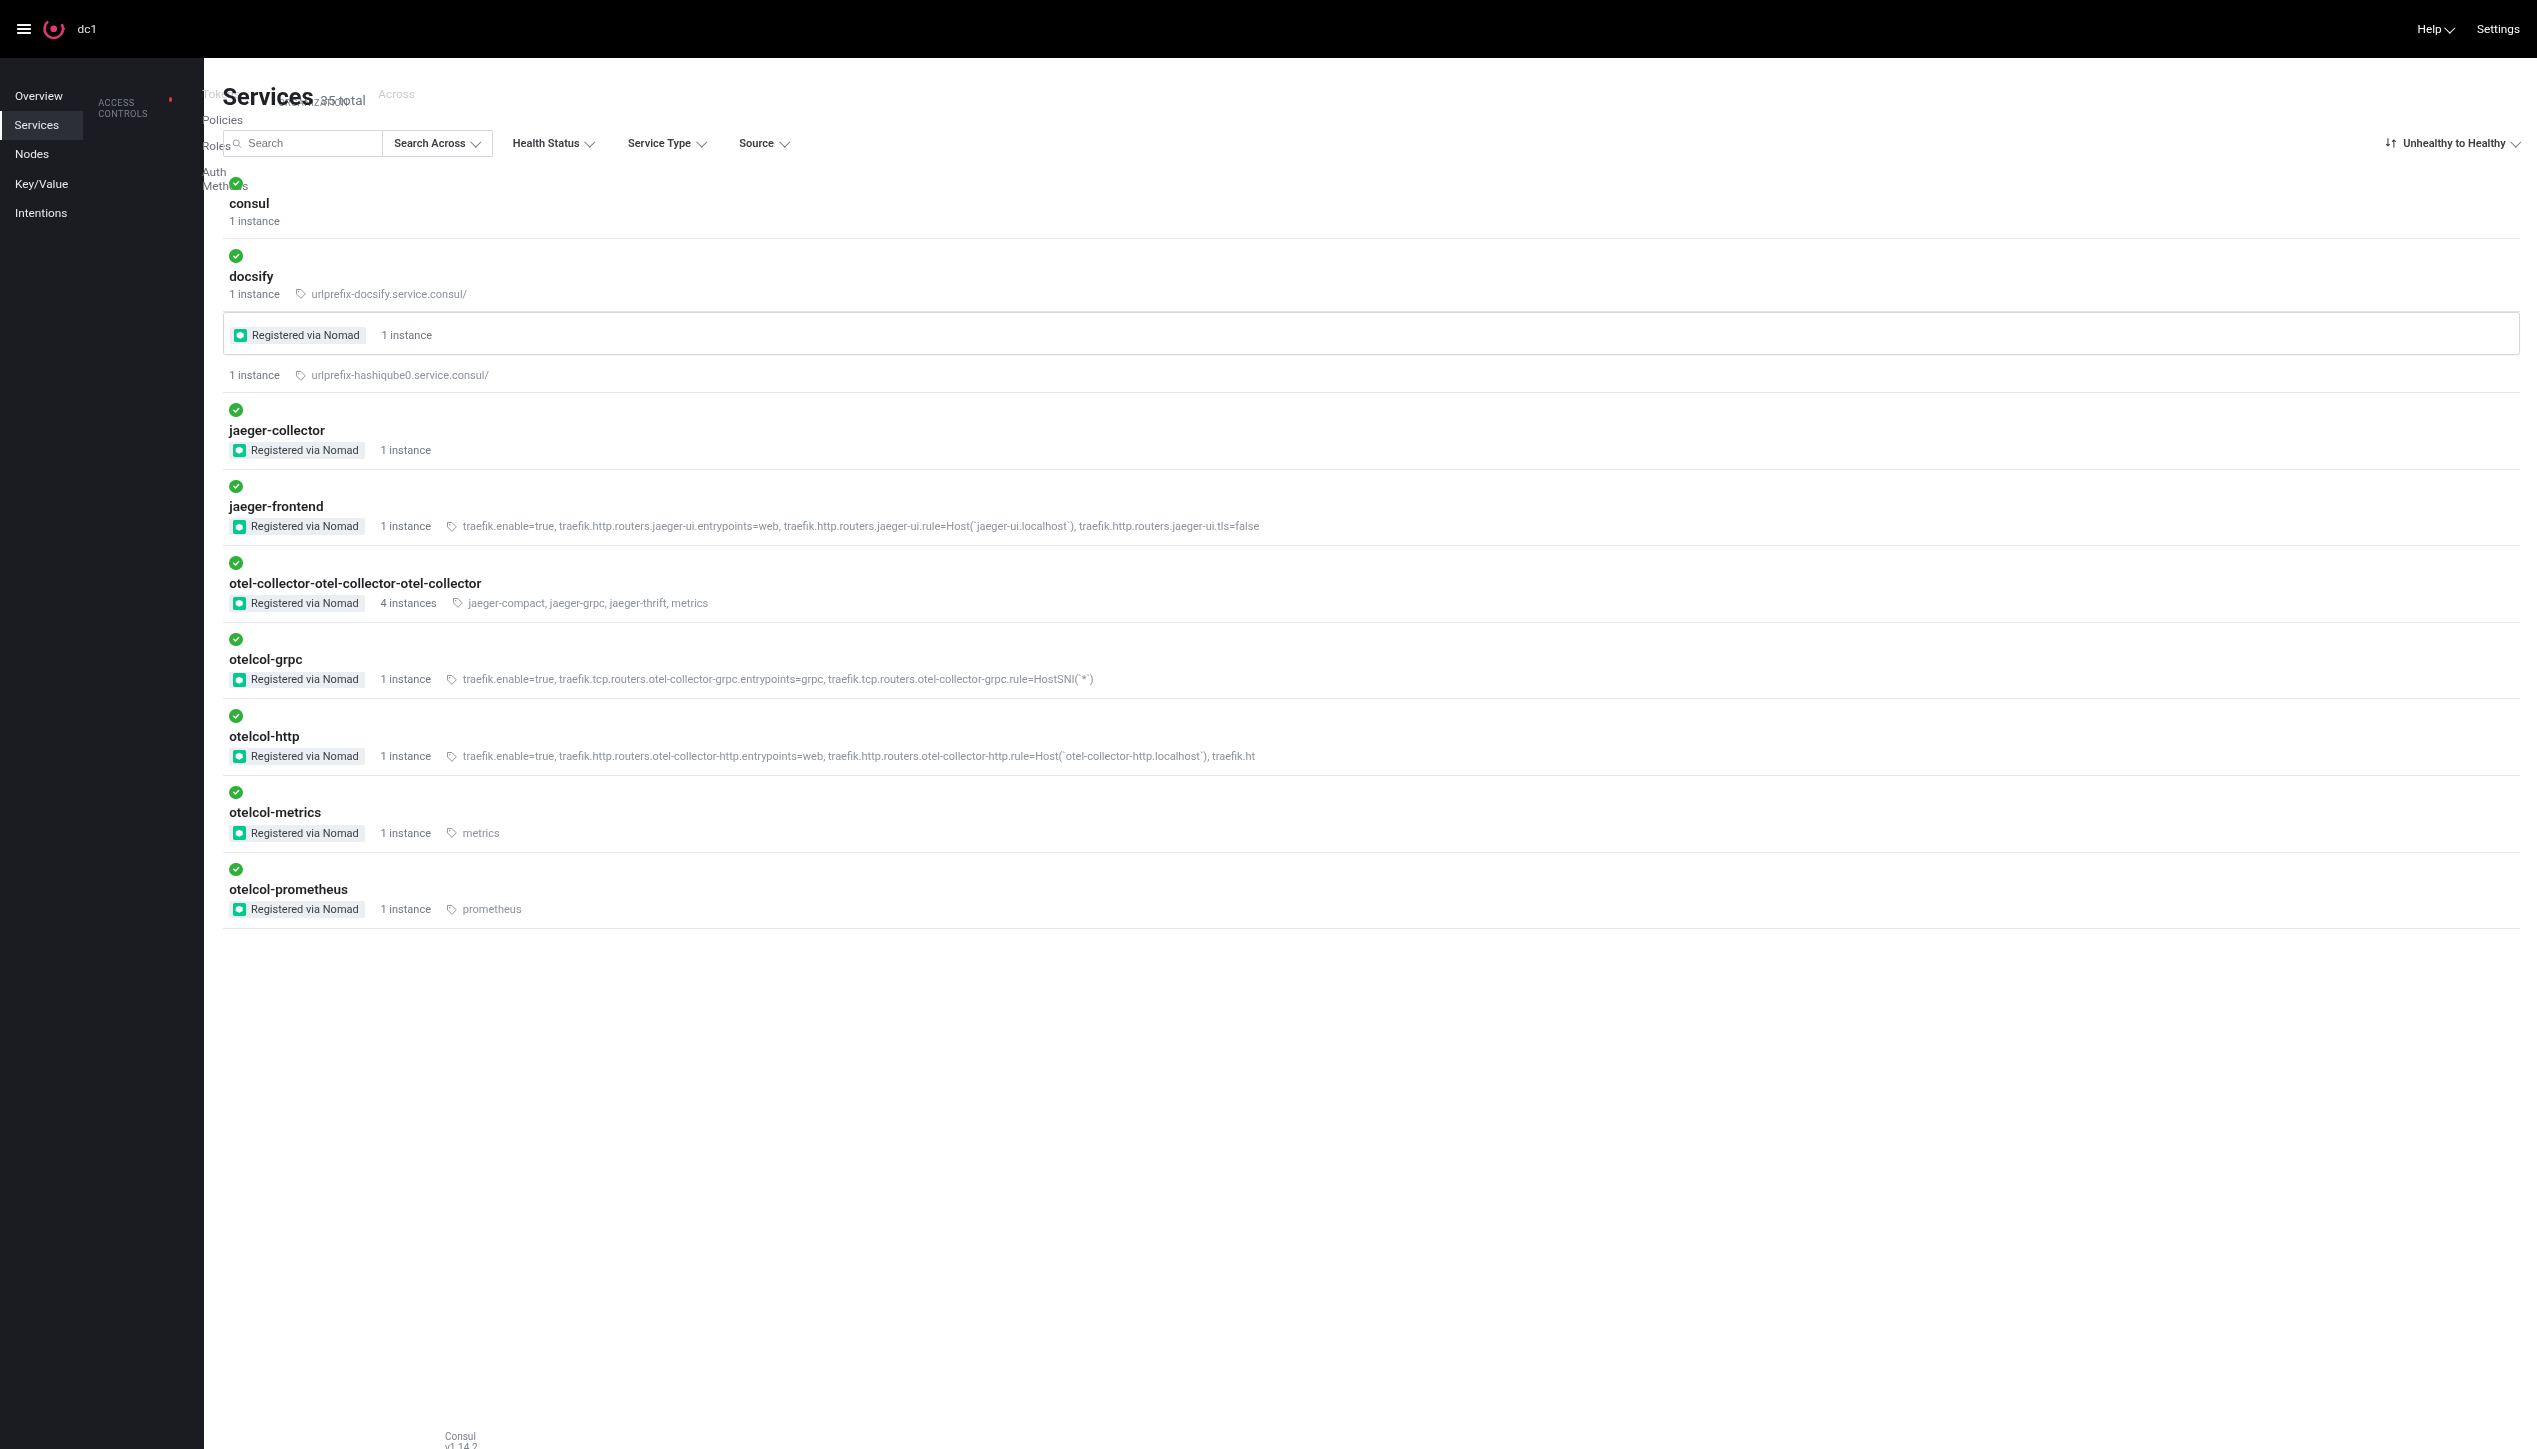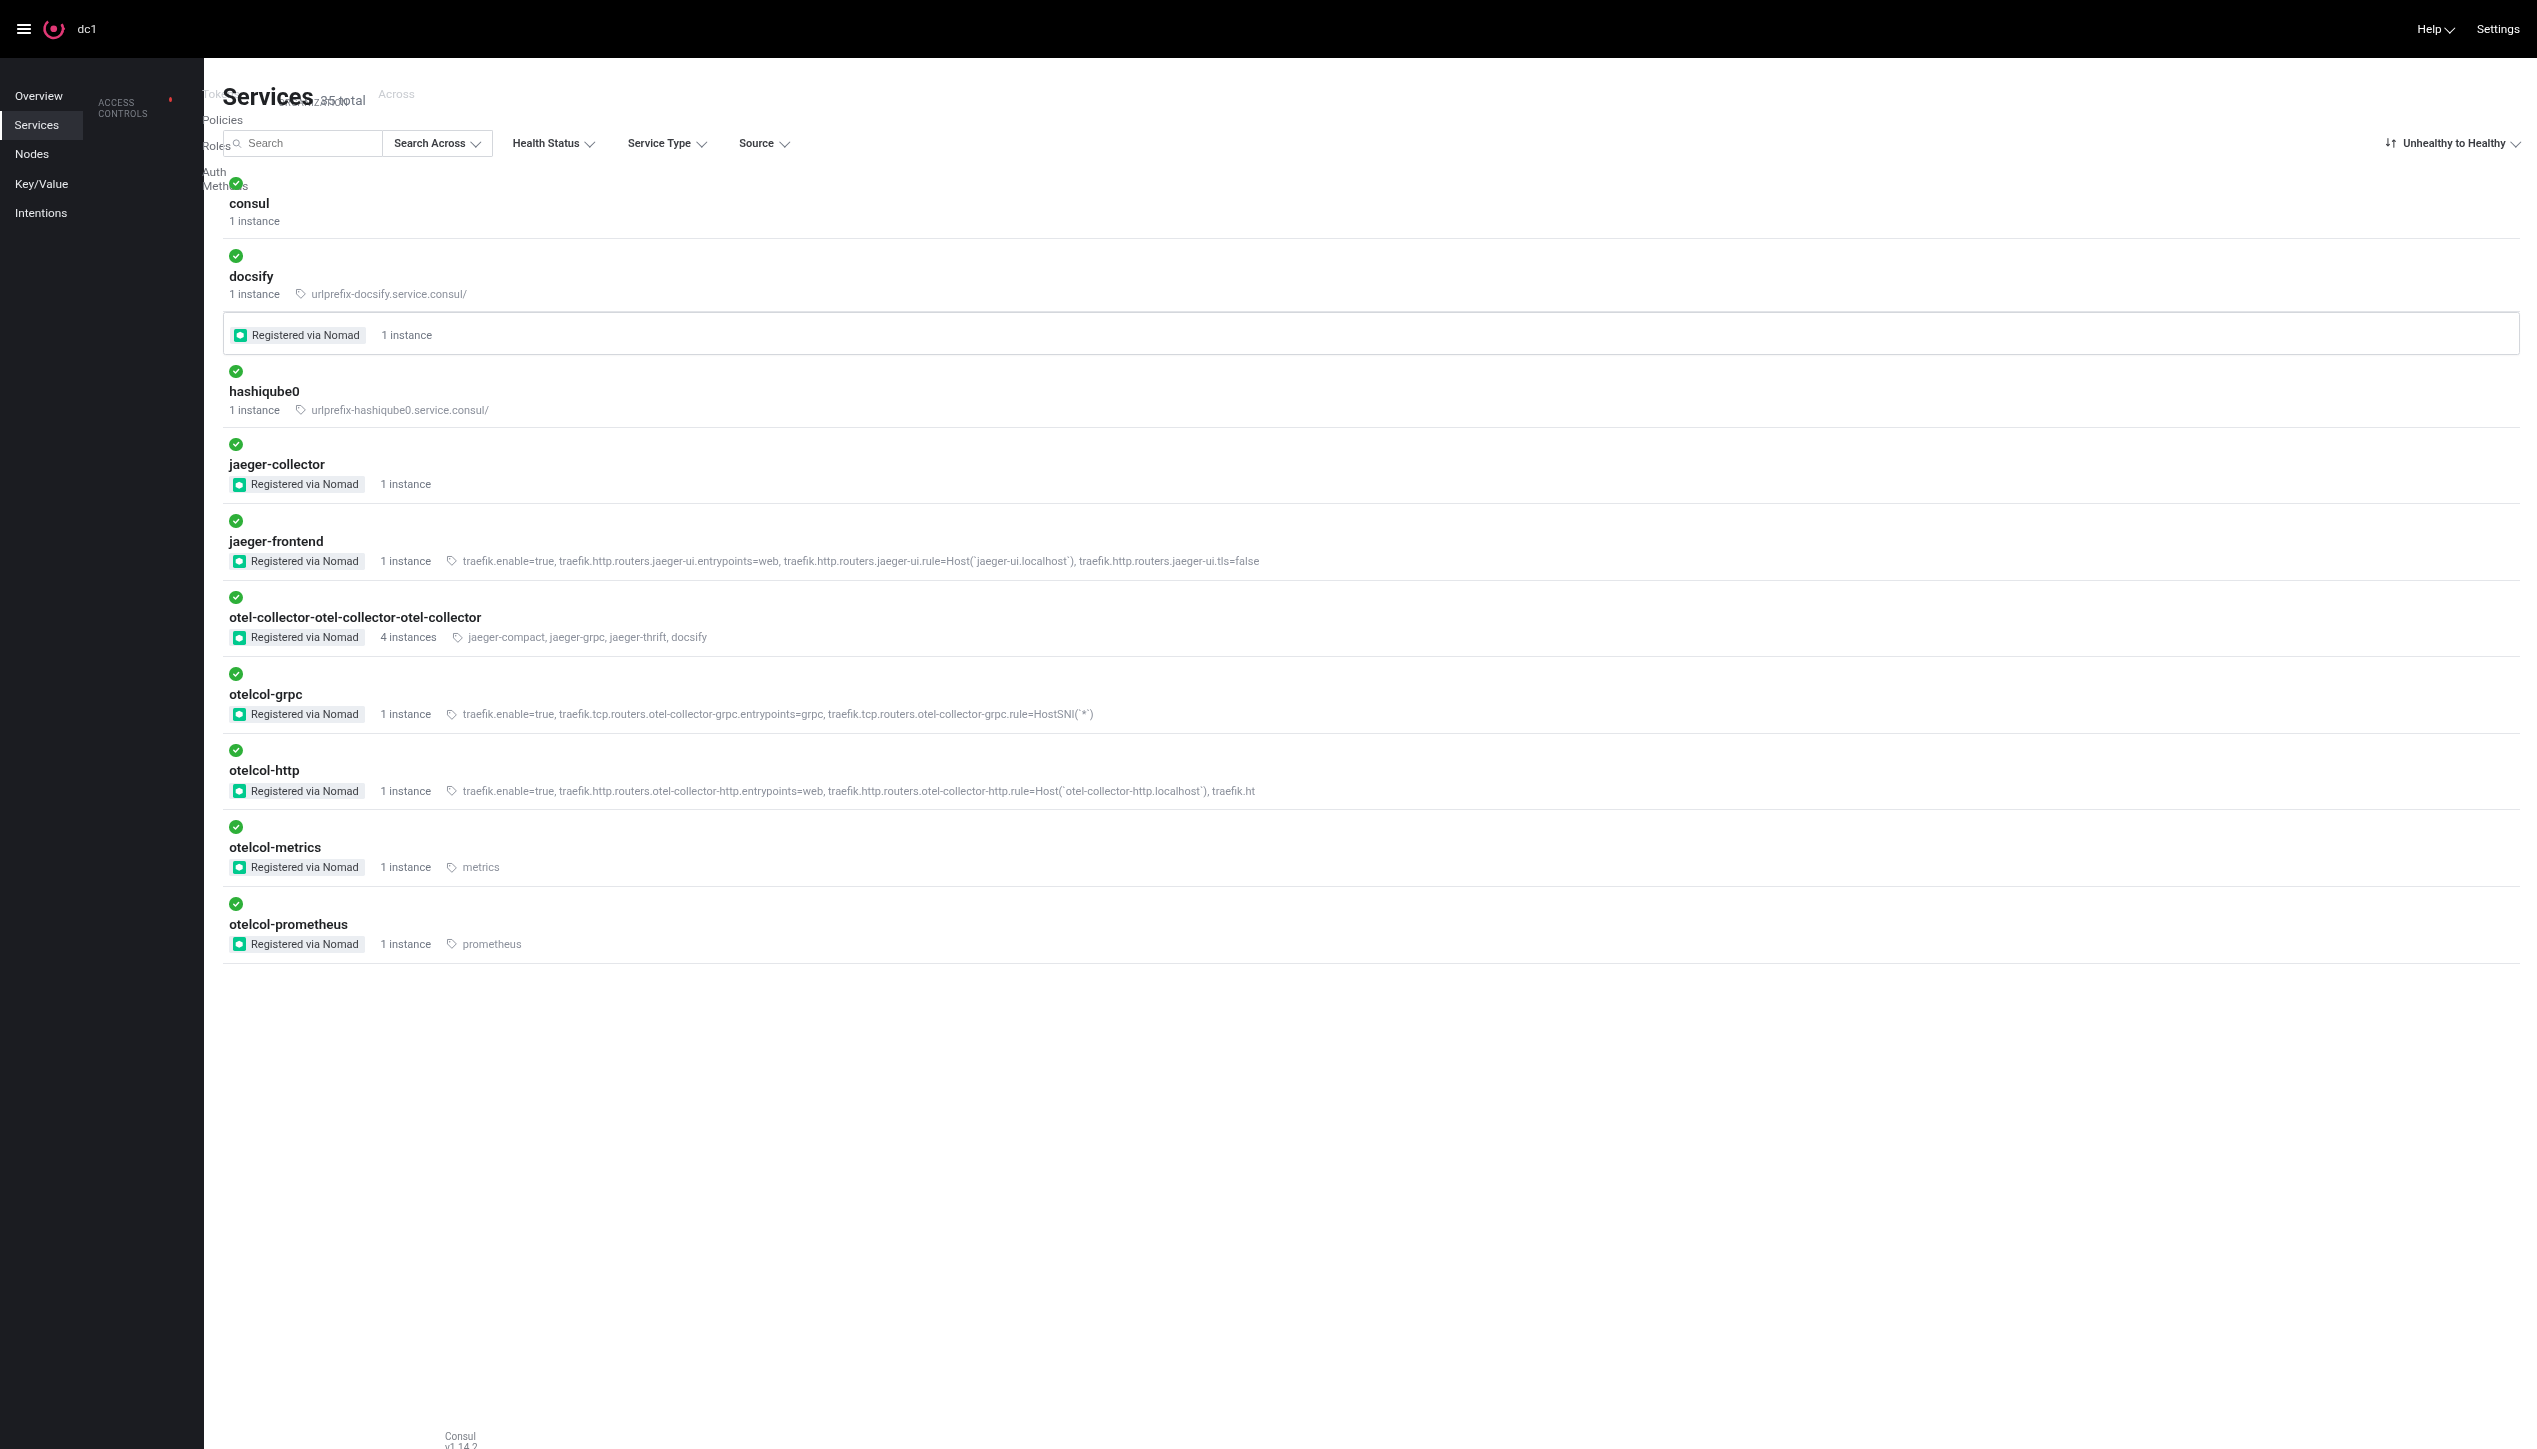--- a/index.html
+++ b/index.html
@@ -291,28 +291,20 @@
                 <svg viewBox="0 0 12 12">
                   <path d="M6 1 L11 3.5 L11 8.5 L6 11 L1 8.5 L1 3.5 Z" fill="#fff"></path>
                 </svg>
               </div>
               <span>Registered via Nomad</span>
             </div>
             <span class="instances">1 instance</span>
           </div>
         </div>
         <div class="service-row">
-          <div class="sr-top">
-            <div class="health-check">
-              <svg viewBox="0 0 12 12">
-                <path d="M2.5 6 L5 8.5 L9.5 3.5" fill="none" stroke="#fff" stroke-width="2" stroke-linecap="round" stroke-linejoin="round"></path>
-              </svg>
-            </div>
-            <span class="service-name">hashiqube0</span>
-          </div>
           <div class="sr-bottom">
             <span class="instances">1 instance</span>
             <div class="tag-group">
               <svg class="tag-icon" viewBox="0 0 16 16">
                 <path d="M2 2 L8 2 L14 8 L8 14 L2 8 Z" fill="none" stroke="#8c919c" stroke-width="1.3" stroke-linejoin="round"></path>
                 <circle cx="5" cy="5" r="1" fill="#8c919c"></circle>
               </svg>
               <span class="tag-text">urlprefix-hashiqube0.service.consul/</span>
             </div>
           </div>
@@ -383,21 +375,21 @@
                 </svg>
               </div>
               <span>Registered via Nomad</span>
             </div>
             <span class="instances">4 instances</span>
             <div class="tag-group">
               <svg class="tag-icon" viewBox="0 0 16 16">
                 <path d="M2 2 L8 2 L14 8 L8 14 L2 8 Z" fill="none" stroke="#8c919c" stroke-width="1.3" stroke-linejoin="round"></path>
                 <circle cx="5" cy="5" r="1" fill="#8c919c"></circle>
               </svg>
-              <span class="tag-text">jaeger-compact, jaeger-grpc, jaeger-thrift, docsify</span>
+              <span class="tag-text">jaeger-compact, jaeger-grpc, jaeger-thrift, metrics</span>
             </div>
           </div>
         </div>
         <div class="service-row">
           <div class="sr-top">
             <div class="health-check">
               <svg viewBox="0 0 12 12">
                 <path d="M2.5 6 L5 8.5 L9.5 3.5" fill="none" stroke="#fff" stroke-width="2" stroke-linecap="round" stroke-linejoin="round"></path>
               </svg>
             </div>

